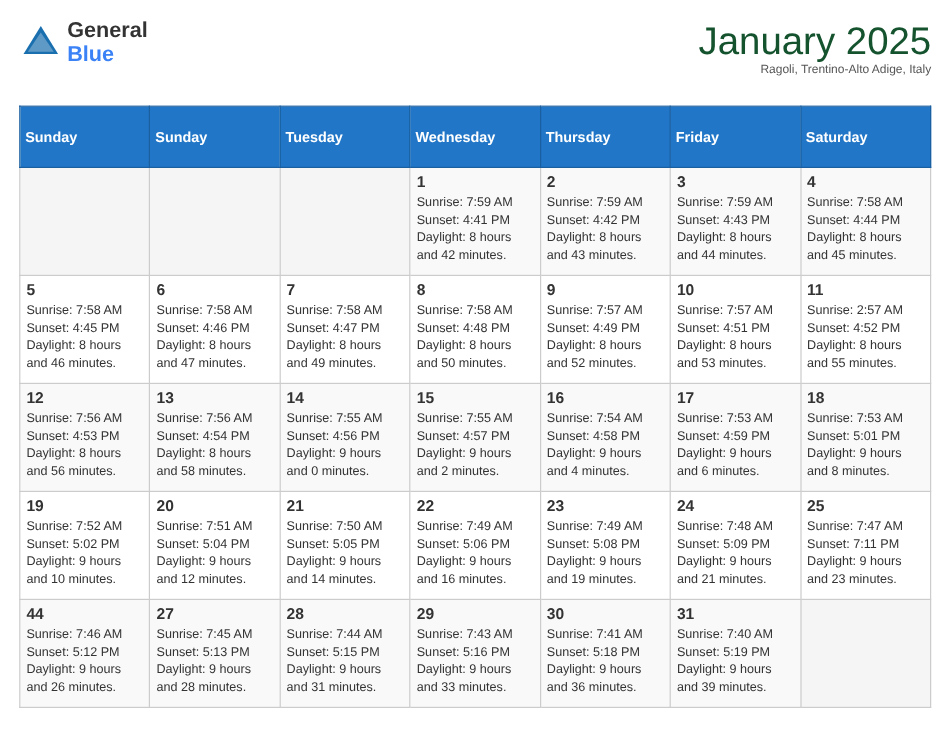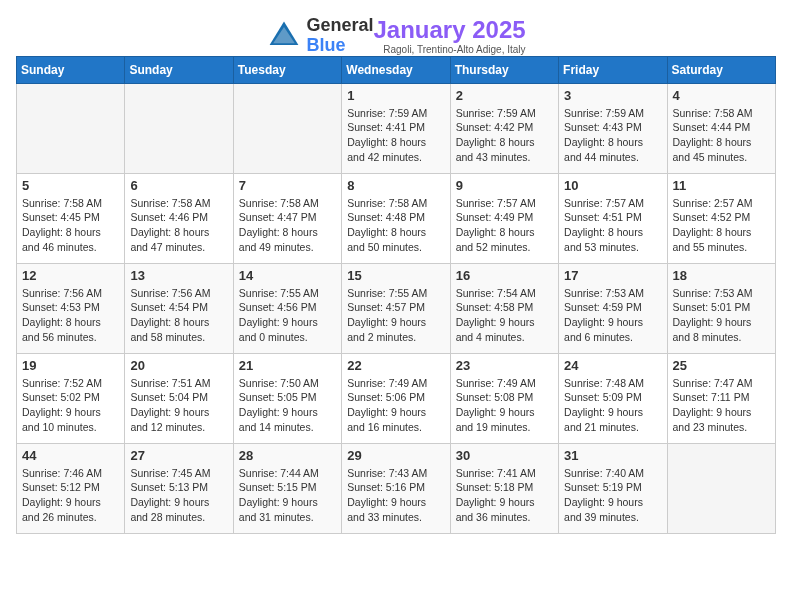--- a/index.html
+++ b/index.html
@@ -6,22 +6,22 @@
     body {
       font-family: Arial, sans-serif;
       background: #fff;
       width: 792px;
       min-height: 612px;
       padding: 16px;
     }
     .header {
       display: flex;
       align-items: flex-start;
-      justify-content: center;
-      margin-bottom: 0;
+      justify-content: space-between;
+      margin-bottom: 24px;
     }
     .logo {
       display: flex;
       align-items: center;
       gap: 4px;
     }
     .logo-text {
       font-size: 18px;
       font-weight: bold;
       line-height: 1.1;
@@ -29,37 +29,37 @@
     .logo-general { color: #333; }
     .logo-blue { color: #3b82f6; }
     .logo-icon {
       width: 36px;
       height: 36px;
     }
     .title-block {
       text-align: right;
     }
     .month-title {
-      font-size: 24px;
-      font-weight: 700;
-      color: #8b5cf6;
+      font-size: 32px;
+      font-weight: 400;
+      color: #14532d;
     }
     .location {
       font-size: 10px;
       color: #555;
     }
     .calendar {
       width: 100%;
       border-collapse: collapse;
       font-size: 11px;
     }
     .calendar thead th {
       background: #2176c7;
       color: #fff;
-      padding: 6px 4px;
+      padding: 18px 4px;
       text-align: left;
       font-size: 12px;
       font-weight: 600;
       border: 1px solid #1a5fa0;
     }
     .calendar tbody td {
       border: 1px solid #ccc;
       vertical-align: top;
       padding: 4px 5px;
       width: 108px;

